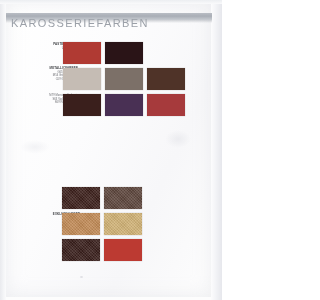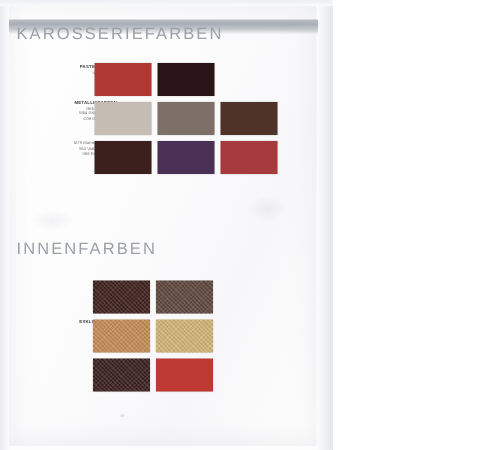--- a/index.html
+++ b/index.html
@@ -168,21 +168,20 @@
   <div class="label-block" style="left:22px; top:94px;">
     <span class="label-line">M79 Marrone Carbonio</span>
     <span class="label-line">S63 Viola Settembre</span>
     <span class="label-line">S69 Rosso Rubino</span>
   </div>
 
   <div class="swatch" style="left:63px; top:94px; width:38px; height:22px; background:#3a1f1c;"></div>
   <div class="swatch" style="left:105px; top:94px; width:38px; height:22px; background:#493054;"></div>
   <div class="swatch" style="left:147px; top:94px; width:38px; height:22px; background:#a63a3c;"></div>
 
-  <div class="section-title innen">INNENFARBEN</div>
 
   <div class="label-block" style="left:26px; top:188px;">
     <span class="label-head">ALCANTARA</span>
     <span class="label-line">J09 Nero</span>
     <span class="label-line">L07 Grigio</span>
   </div>
 
   <div class="swatch textured" style="left:62px; top:187px; width:38px; height:22px; background:#3d211d;"></div>
   <div class="swatch textured" style="left:104px; top:187px; width:38px; height:22px; background:#5d463d;"></div>
 

